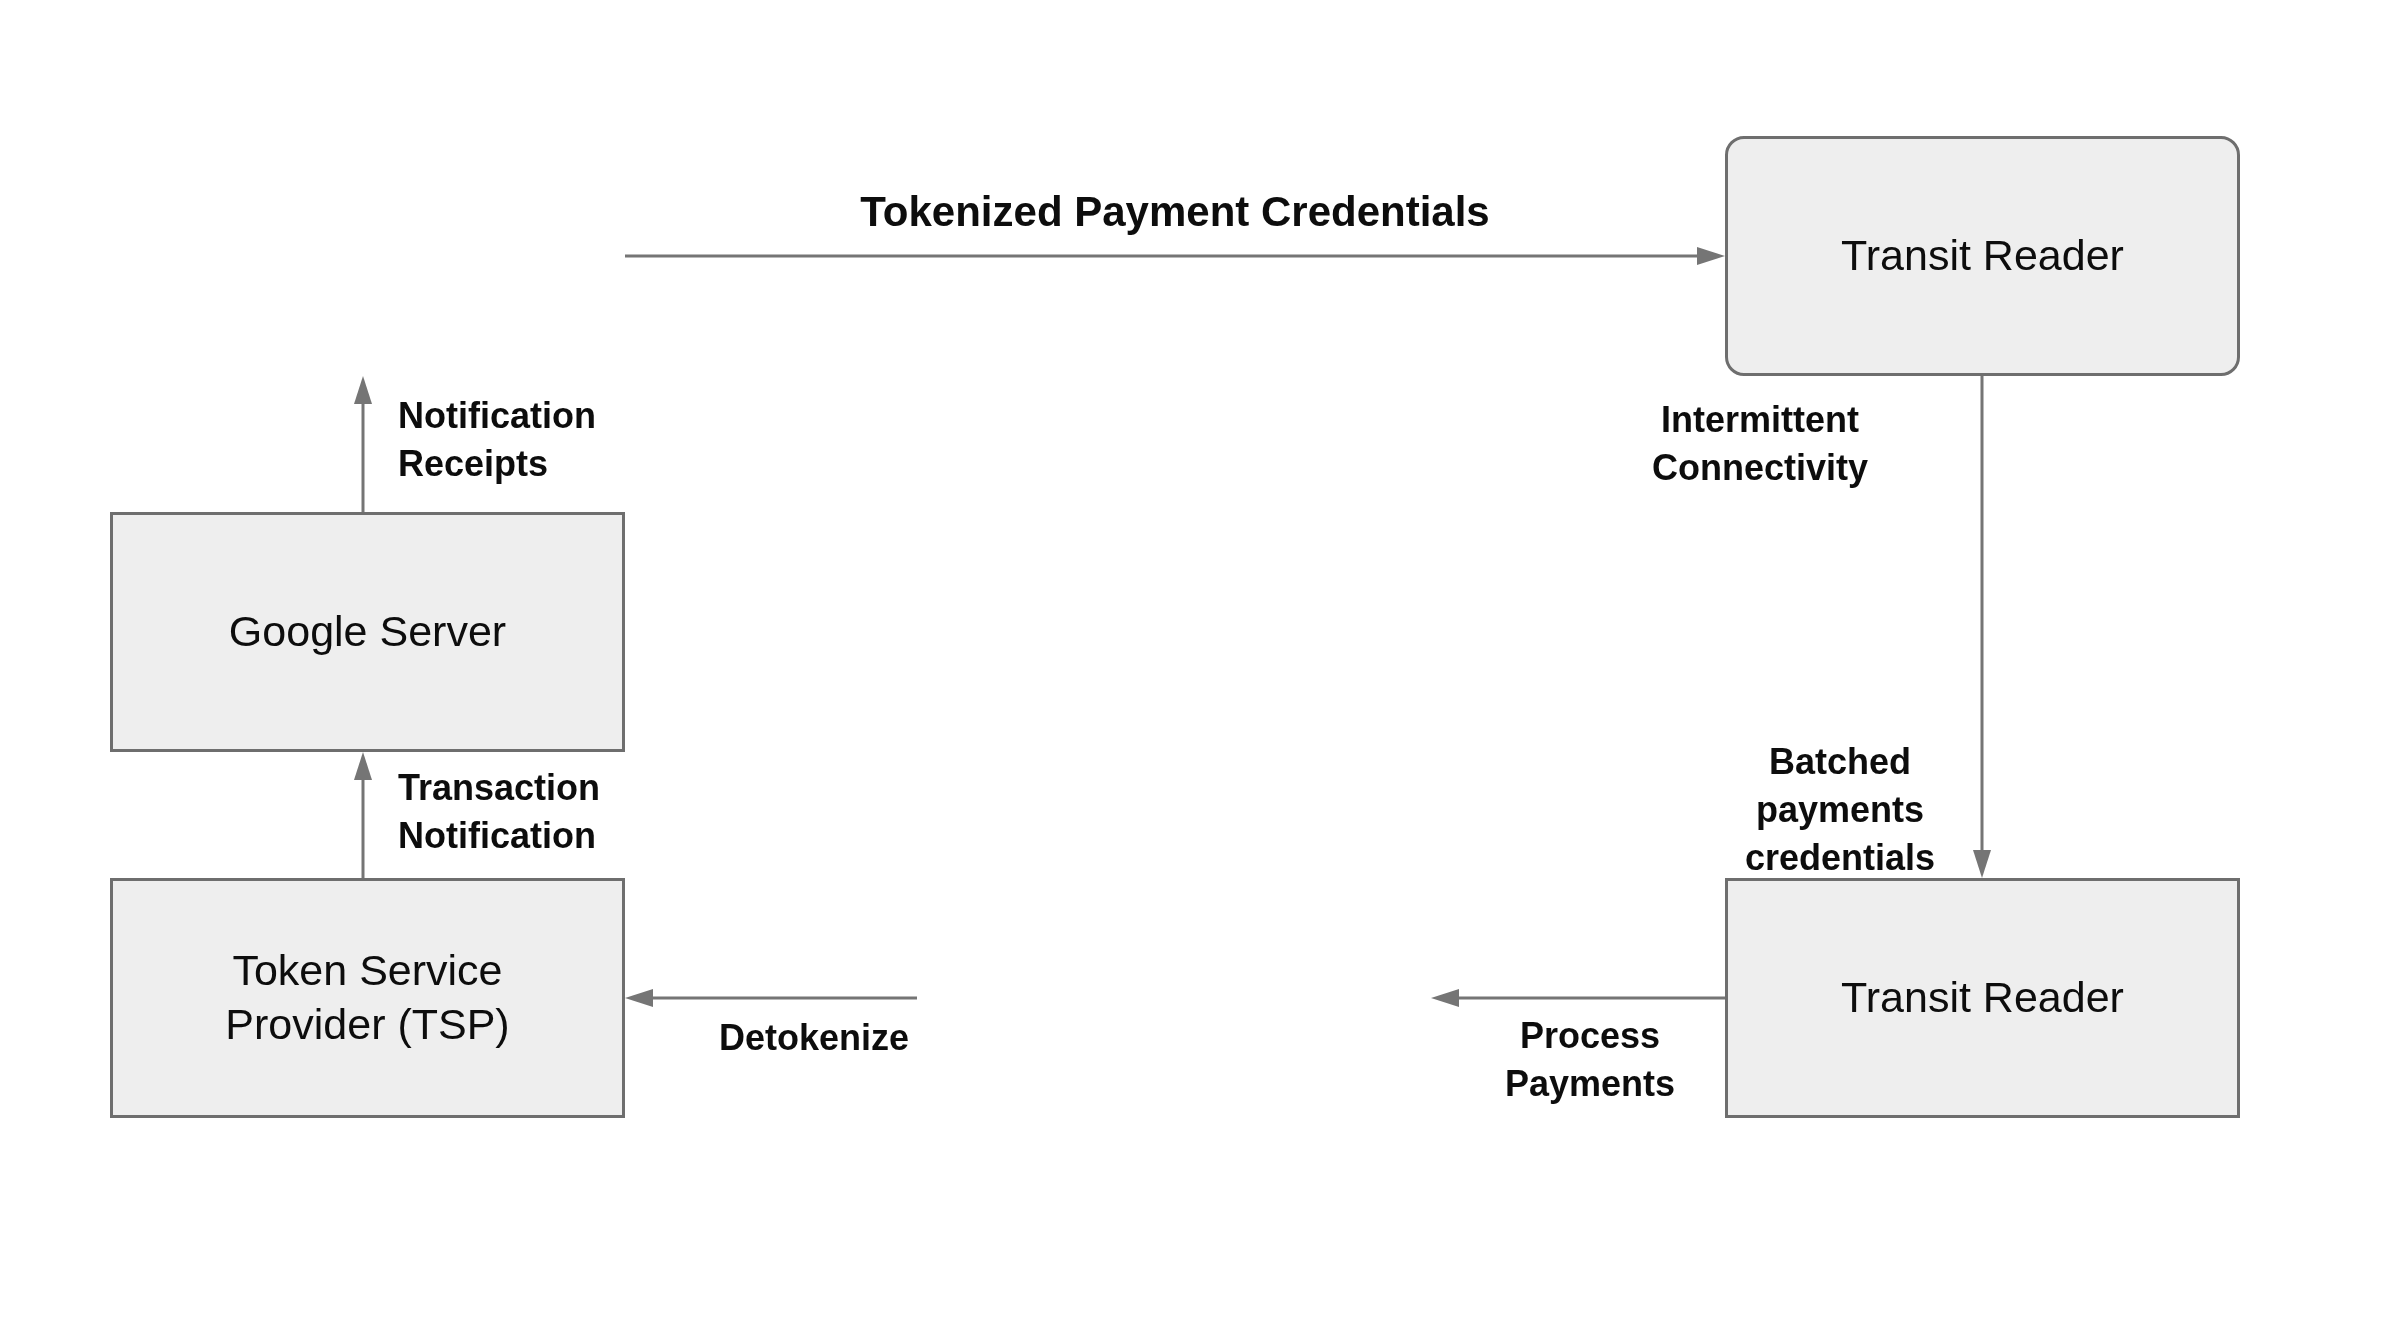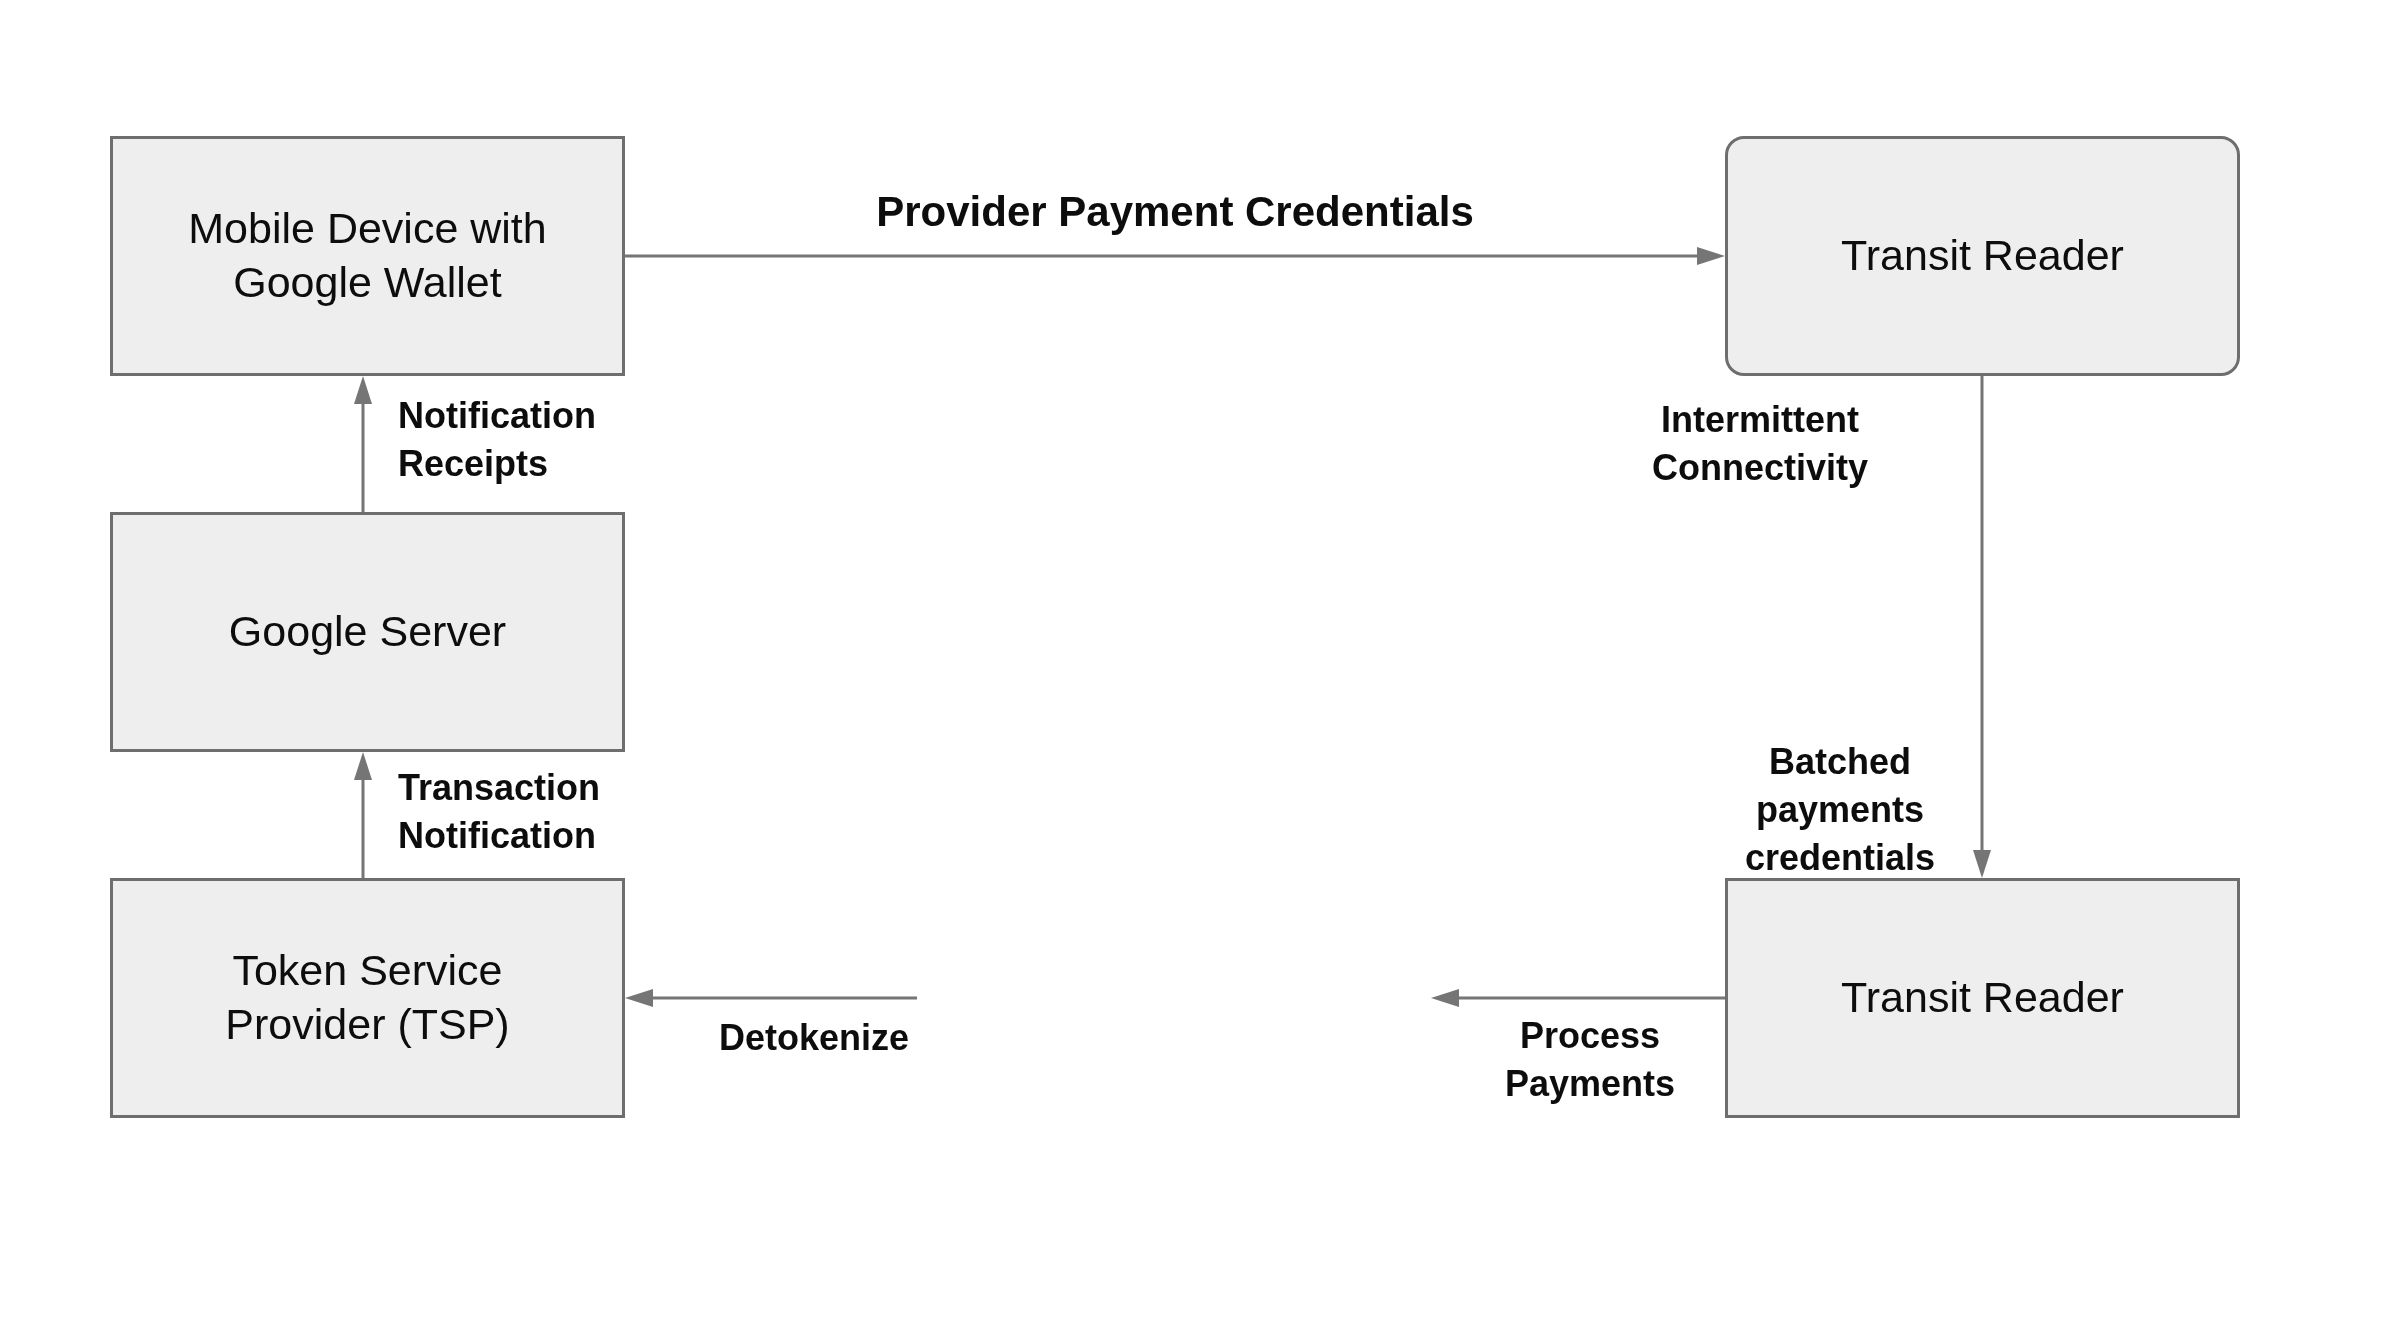--- a/index.html
+++ b/index.html
@@ -65,34 +65,32 @@
     <g>
       <line x1="1725" y1="998" x2="1456" y2="998" stroke-width="3" stroke="#757575"></line>
       <polygon points="1431,998 1459,989 1459,1007" fill="#757575"></polygon>
     </g>
     <g>
       <line x1="917" y1="998" x2="650" y2="998" stroke-width="3" stroke="#757575"></line>
       <polygon points="625,998 653,989 653,1007" fill="#757575"></polygon>
     </g>
   </svg>
 
-  <div class="node" id="n-mobile">Mobile Device with
-Google Wallet</div>
 
   <div class="node" id="n-reader">Transit Reader</div>
 
   <div class="node" id="n-tsp">Token Service
 Provider (TSP)</div>
 
   <div class="node" id="n-google">Google Server</div>
 
 
   <div class="node" id="n-transit">Transit Reader</div>
 
-  <div class="edge-label big center" id="l-tokenized">Provider Payment Credentials</div>
+  <div class="edge-label big center" id="l-tokenized">Tokenized Payment Credentials</div>
 
   <div class="edge-label" id="l-notif">Notification
 Receipts</div>
 
   <div class="edge-label" id="l-transnotif">Transaction
 Notification</div>
 
   <div class="edge-label center" id="l-intermittent">Intermittent
 Connectivity</div>
 

